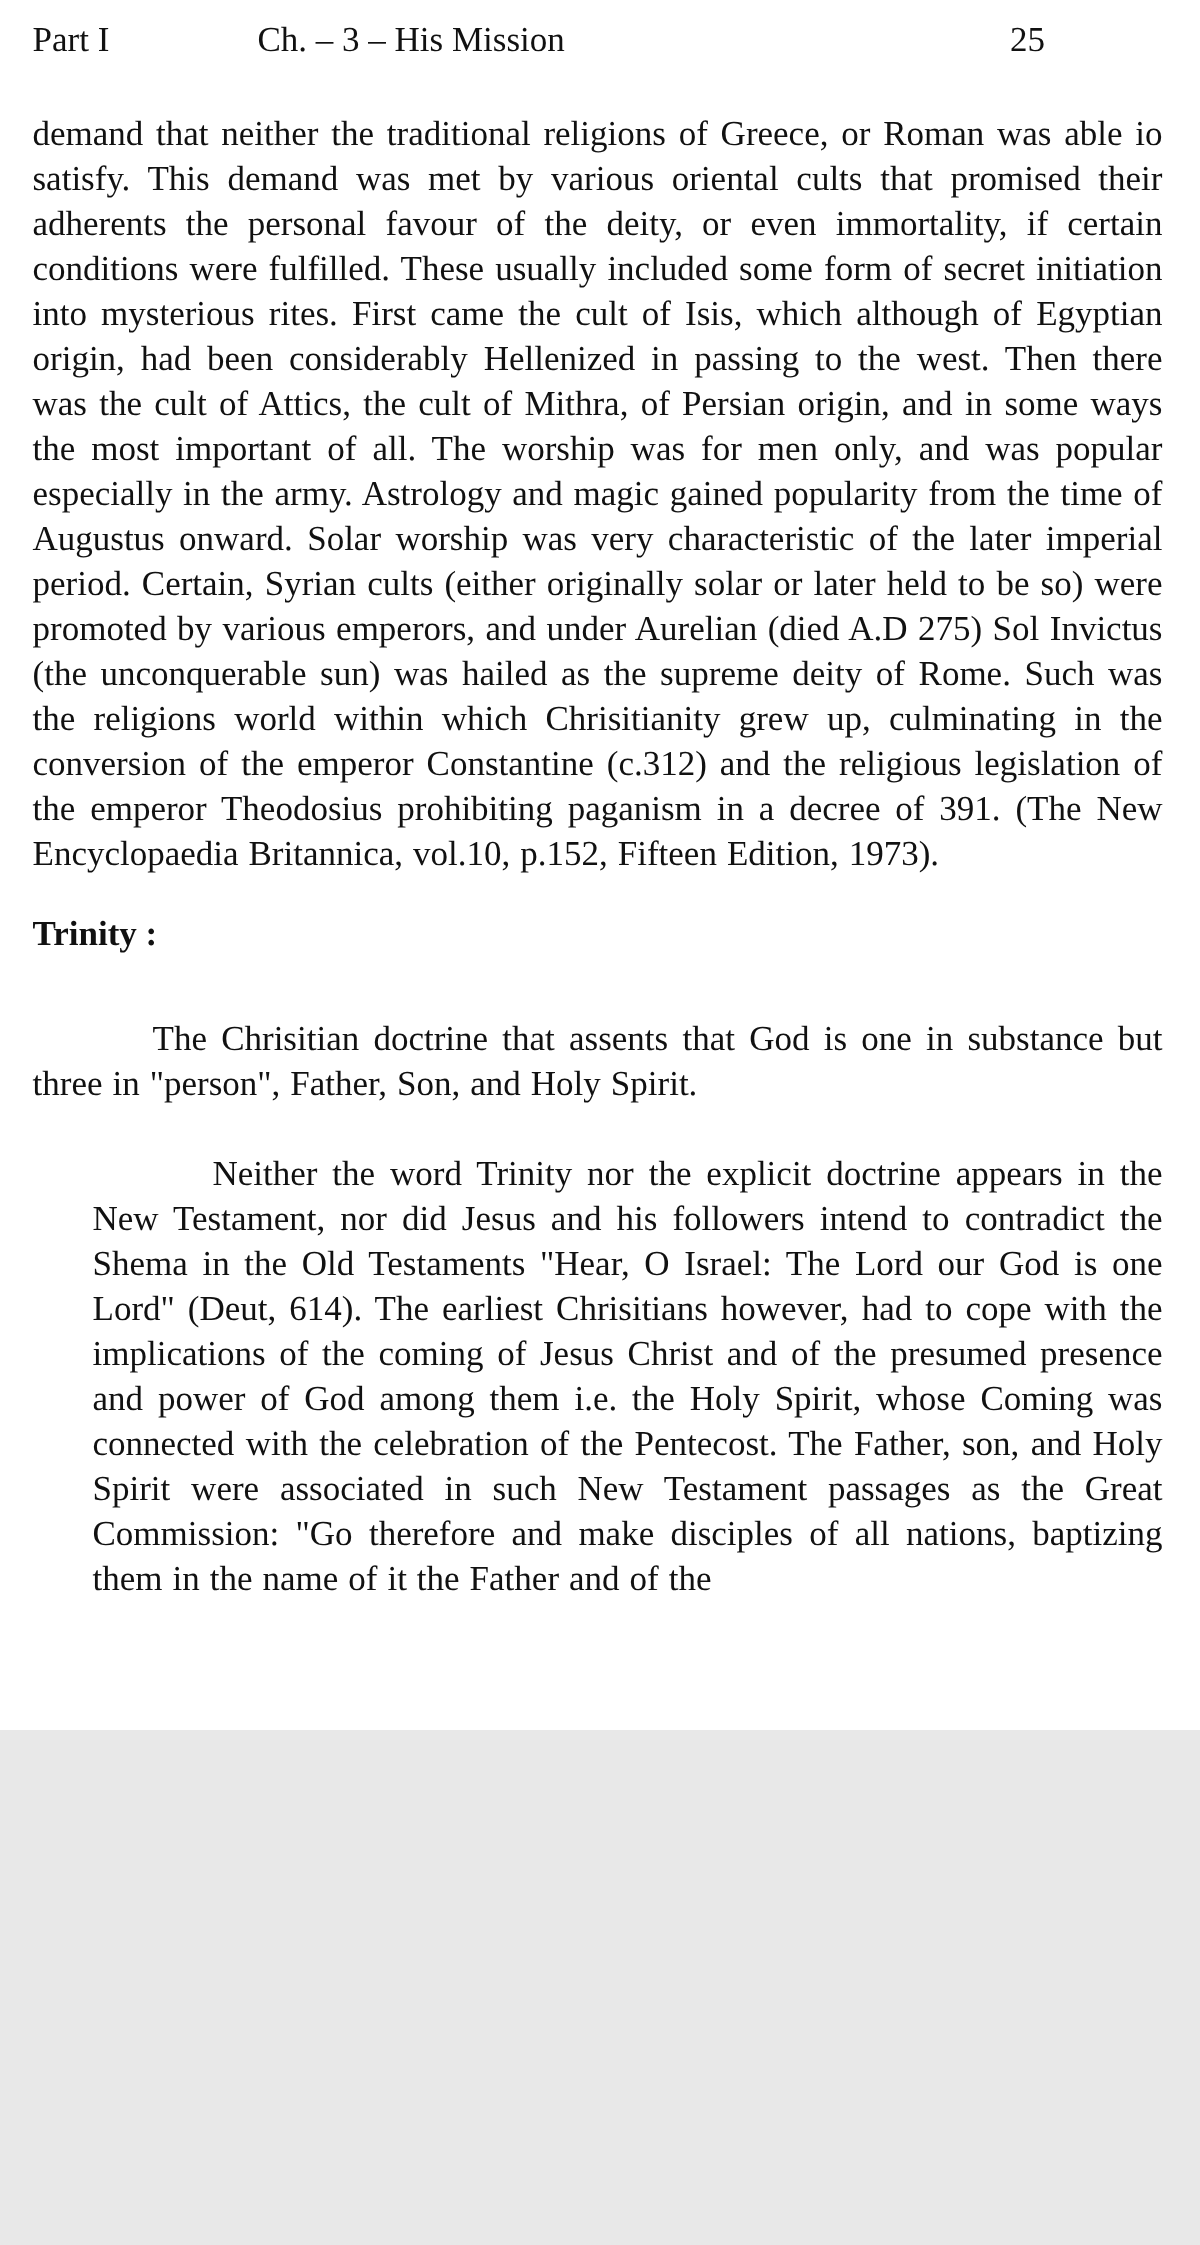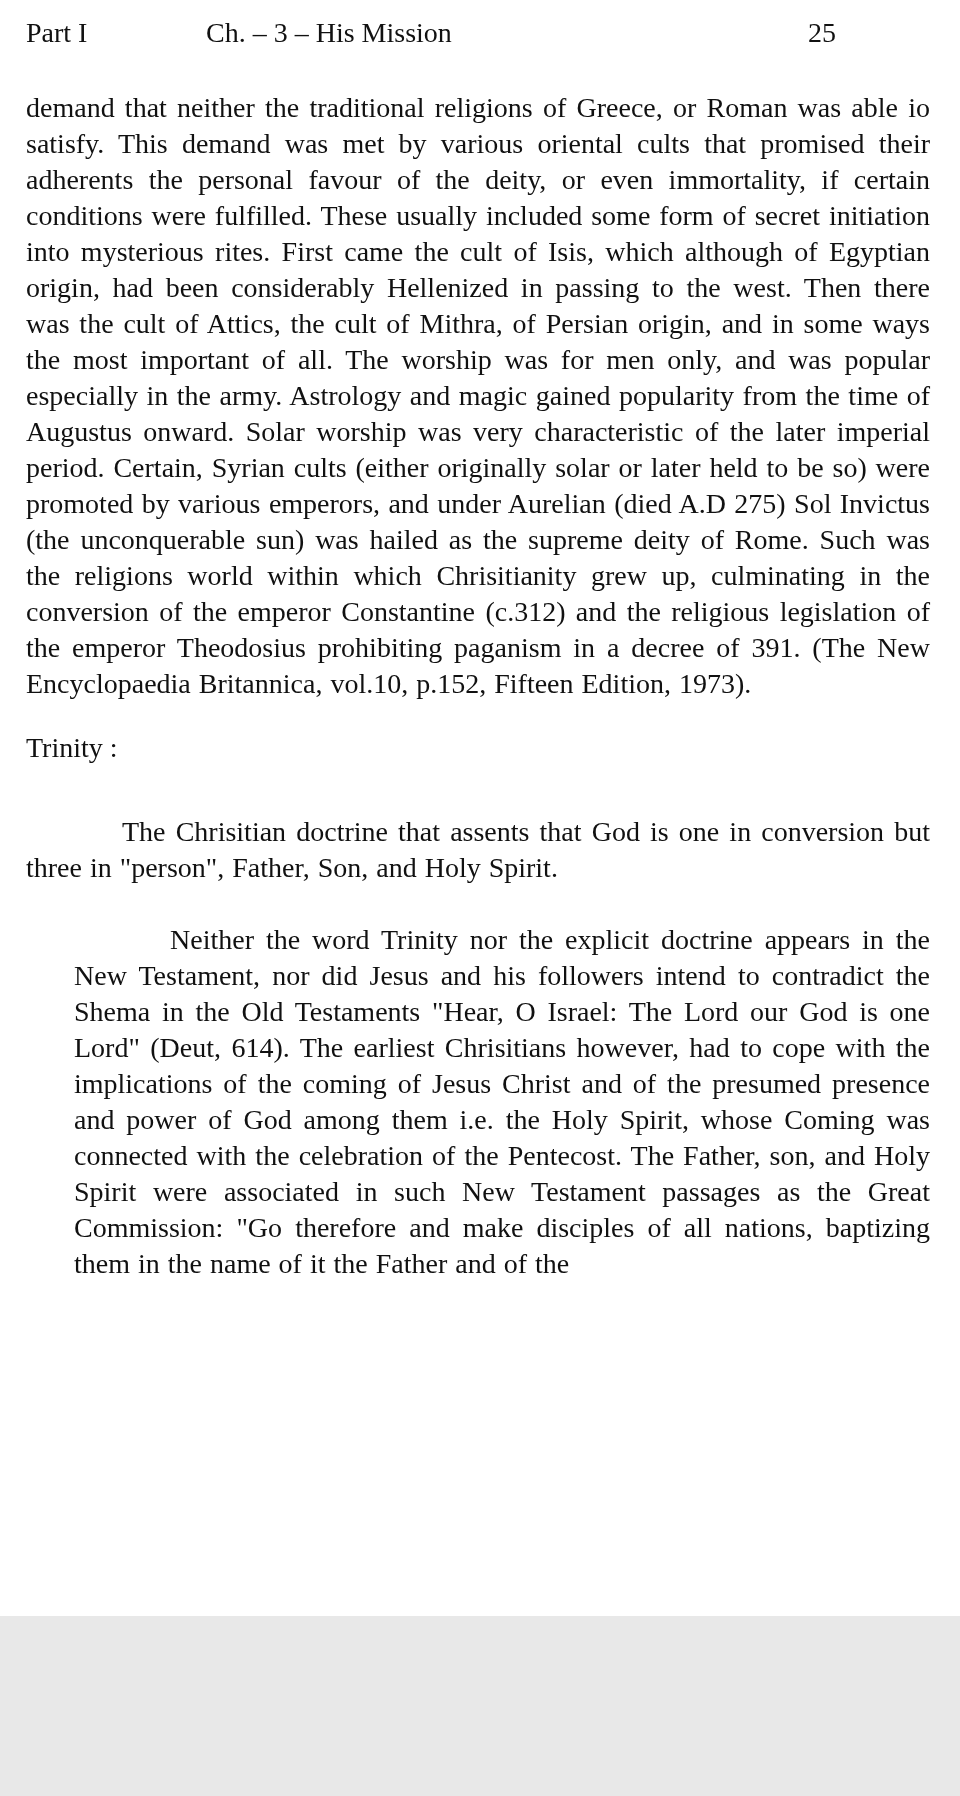--- a/index.html
+++ b/index.html
@@ -3,21 +3,21 @@
 <meta charset="utf-8">
 <style>
   html, body {
     margin: 0;
     padding: 0;
     background: #e8e8e8;
   }
   .page {
     position: relative;
     width: 960px;
-    height: 1616px;
+    height: 1384px;
     margin: 0 auto;
     background: #ffffff;
     box-sizing: border-box;
     padding: 16px 30px 0 26px;
     font-family: "Liberation Serif", "DejaVu Serif", serif;
     color: #111111;
     overflow: hidden;
   }
   .page-header {
     display: flex;
@@ -38,21 +38,21 @@
     margin: 0;
     text-align: justify;
     word-spacing: 1px;
   }
   p.para-first {
     margin-bottom: 14px;
   }
   h2.section-heading {
     font-size: 28px;
     line-height: 36px;
-    font-weight: normal;
+    font-weight: bold;
     margin: 28px 0 0 0;
   }
   p.indent {
     text-indent: 96px;
     margin-top: 48px;
   }
   p.indent + p.indent {
     margin-top: 36px;
     margin-left: 48px;
   }
@@ -67,19 +67,19 @@
     <span class="hdr-center">Ch. – 3 – His Mission</span>
     <span class="hdr-right">25</span>
   </div>
 
   <div class="body-text">
 
     <p class="para-first">demand that neither the traditional religions of Greece, or Roman was able io satisfy. This demand was met by various oriental cults that promised their adherents the personal favour of the deity, or even immortality, if certain conditions were fulfilled. These usually included some form of secret initiation into mysterious rites. First came the cult of Isis, which although of Egyptian origin, had been considerably Hellenized in passing to the west. Then there was the cult of Attics, the cult of Mithra, of Persian origin, and in some ways the most important of all. The worship was for men only, and was popular especially in the army. Astrology and magic gained popularity from the time of Augustus onward. Solar worship was very characteristic of the later imperial period. Certain, Syrian cults (either originally solar or later held to be so) were promoted by various emperors, and under Aurelian (died A.D 275) Sol Invictus (the unconquerable sun) was hailed as the supreme deity of Rome. Such was the religions world within which Chrisitianity grew up, culminating in the conversion of the emperor Constantine (c.312) and the religious legislation of the emperor Theodosius prohibiting paganism in a decree of 391. (The New Encyclopaedia Britannica, vol.10, p.152, Fifteen Edition, 1973).</p>
 
     <h2 class="section-heading">Trinity :</h2>
 
-    <p class="indent">The Chrisitian doctrine that assents that God is one in conversion but three in "person", Father, Son, and Holy Spirit.</p>
+    <p class="indent">The Chrisitian doctrine that assents that God is one in substance but three in "person", Father, Son, and Holy Spirit.</p>
 
     <p class="indent">Neither the word Trinity nor the explicit doctrine appears in the New Testament, nor did Jesus and his followers intend to contradict the Shema in the Old Testaments "Hear, O Israel: The Lord our God is one Lord" (Deut, 614). The earliest Chrisitians however, had to cope with the implications of the coming of Jesus Christ and of the presumed presence and power of God among them i.e. the Holy Spirit, whose Coming was connected with the celebration of the Pentecost. The Father, son, and Holy Spirit were associated in such New Testament passages as the Great Commission: "Go therefore and make disciples of all nations, baptizing them in the name of it the Father and of the</p>
 
   </div>
 
 </div>
 
 </body></html>

